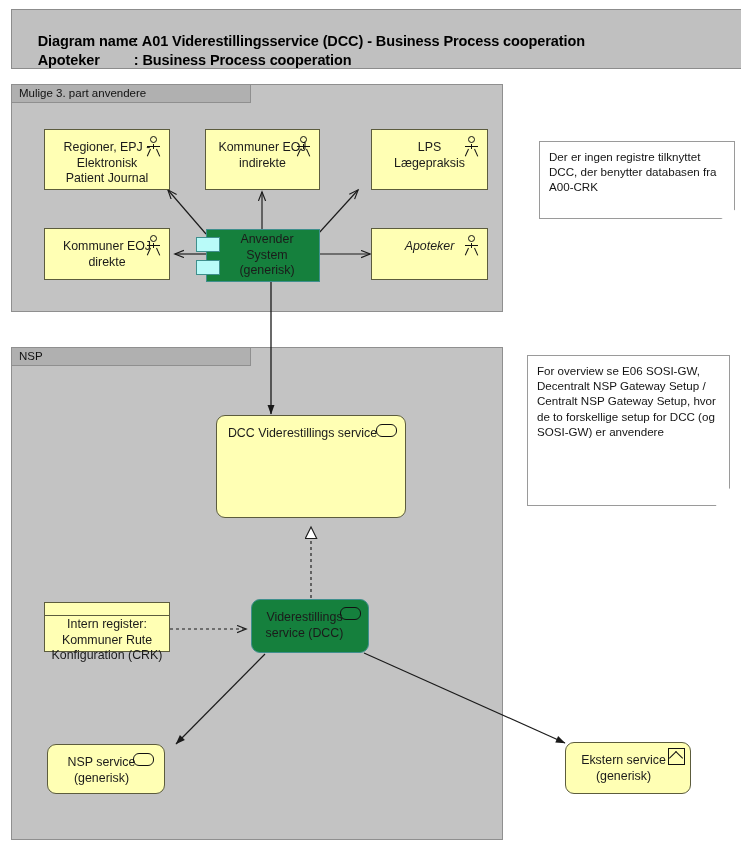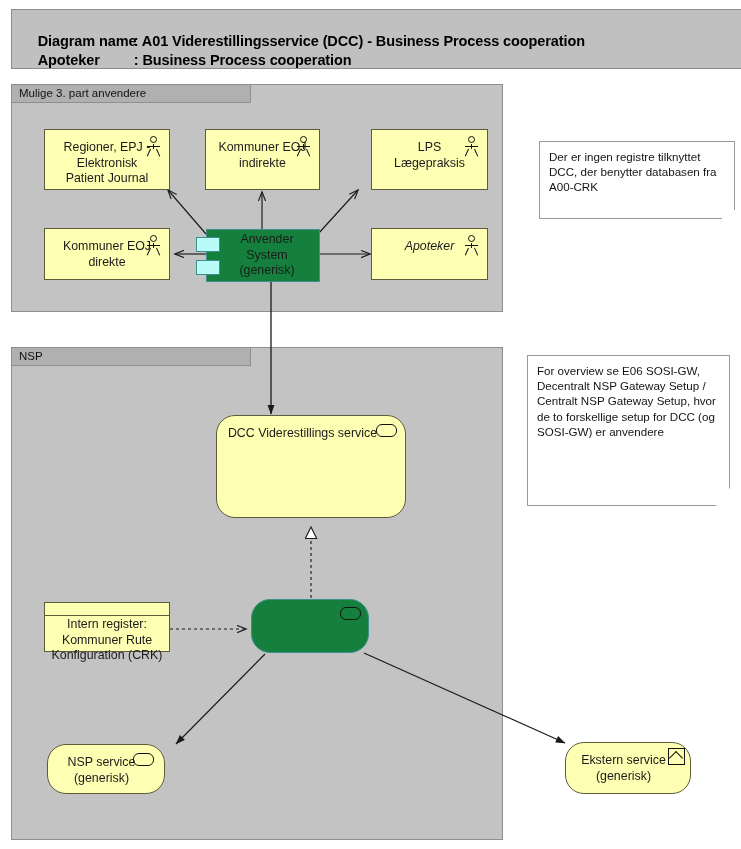--- a/index.html
+++ b/index.html
@@ -28,21 +28,21 @@
   #group-third-party{left:11px;top:84px;width:490px;height:226px;}
   #group-third-party .group-header{width:240px;}
   #group-nsp{left:11px;top:347px;width:490px;height:491px;}
   #group-nsp .group-header{width:240px;}
 
   
   .node{position:absolute;box-sizing:border-box;border:1px solid #5c5c3d;
       background:#ffffb4;display:flex;flex-direction:column;align-items:center;
       justify-content:center;z-index:5;}
   .node.cyan{background:#15803d;border-color:#3f8f8d;}
-  .node.round{border-radius:19px;}
+  .node.round{border-radius:9px;}
   .node .lbl{font-size:12.4px;color:#1b1b1b;text-align:center;line-height:15.5px;
       white-space:pre-line;padding:0 5px;}
   .node.topalign{justify-content:flex-start;padding-top:10px;}
 
   
   .badge{position:absolute;right:6px;top:6px;width:16px;height:16px;}
 
   
   .actor{position:absolute;right:8px;top:6px;width:15px;height:22px;}
   .actor i{position:absolute;background:#111;}
@@ -208,20 +208,22 @@
   <div class="lbl" style="padding-left:13px;">Anvender System
 (generisk)</div>
 </div>
 
 <div class="node round topalign" style="left:216px;top:415px;width:190px;height:103px;">
   <div class="lbl" style="padding-right:22px;">DCC Viderestillings service</div>
   <div class="svc-ico badge" style="right:8px;top:8px;"></div>
 </div>
 
 <div class="node cyan round topalign" style="left:251px;top:599px;width:118px;height:54px;">
+  <div class="lbl" style="padding-right:16px;">Viderestillings
+service (DCC)</div>
   <div class="svc-ico badge" style="right:7px;top:7px;"></div>
 </div>
 
 <div class="node" style="left:44px;top:602px;width:126px;height:50px;overflow:visible;justify-content:flex-start;">
   <div class="obj-header"></div>
   <div class="lbl" style="margin-top:14px;">Intern register:
 Kommuner Rute
 Konfiguration (CRK)</div>
 </div>
 

